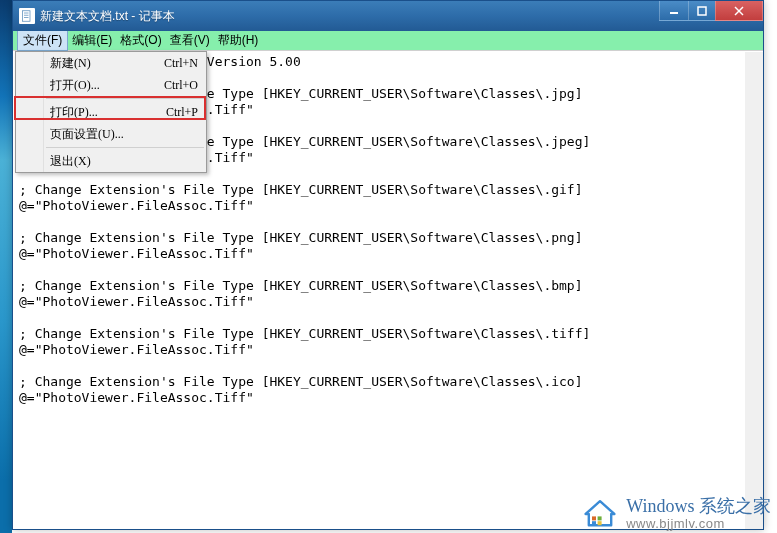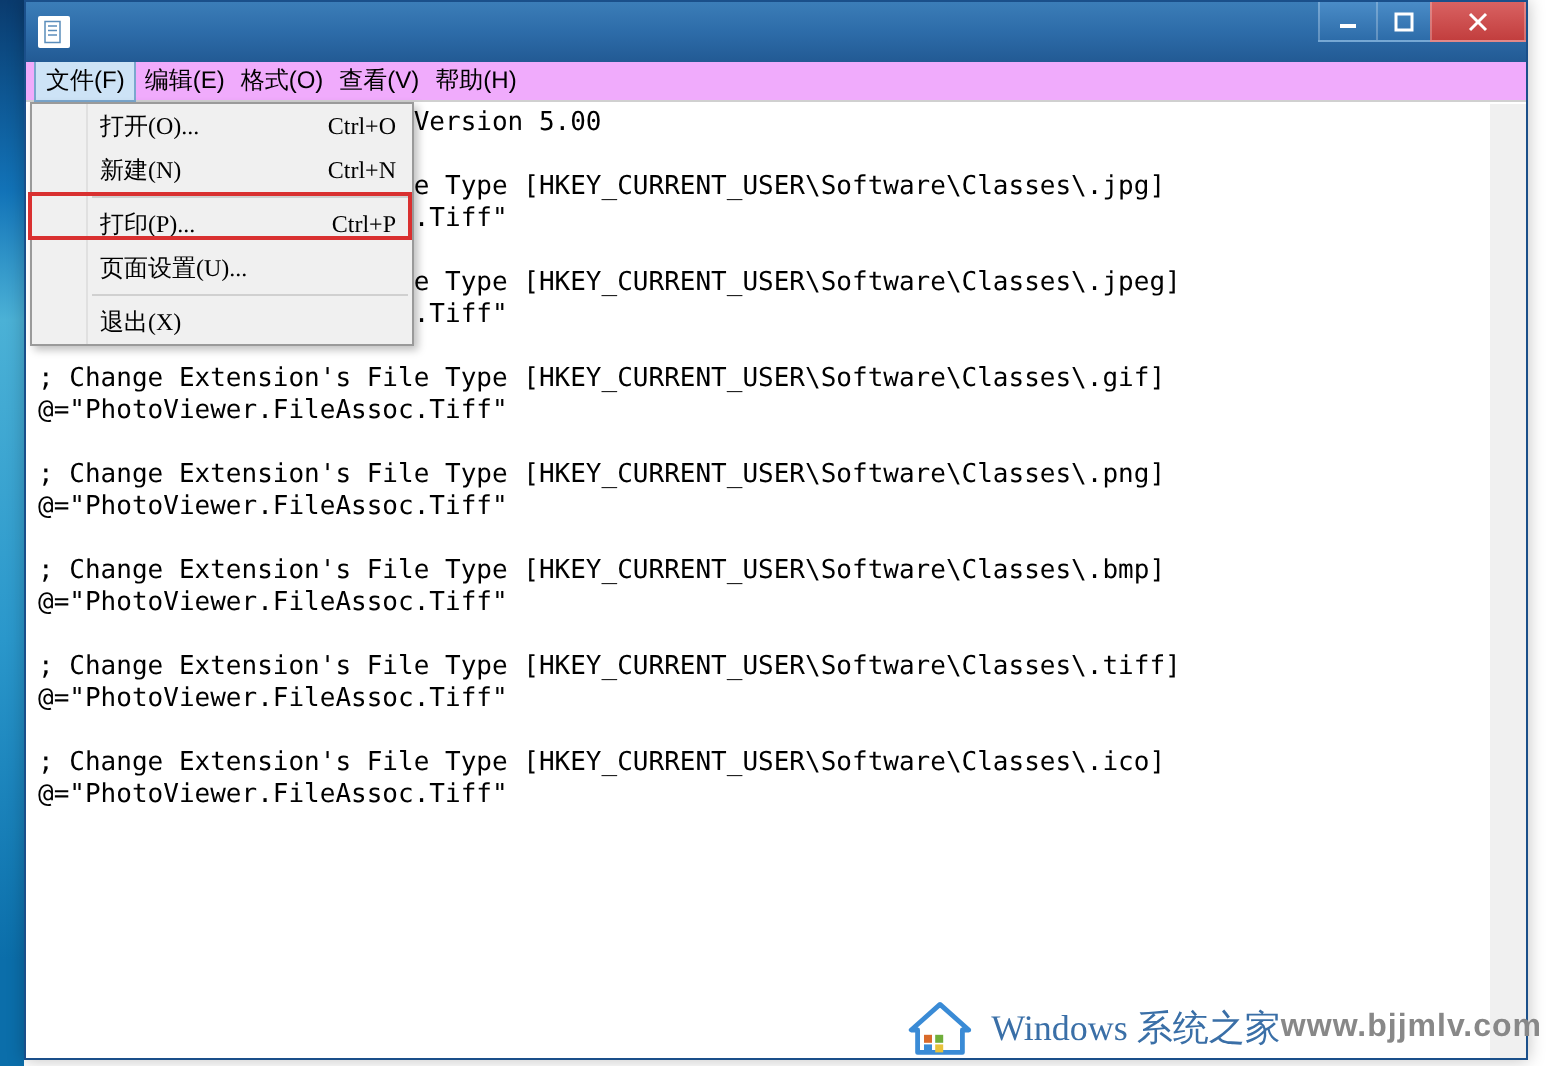--- a/index.html
+++ b/index.html
@@ -16,21 +16,21 @@
   .titlebar .icon { width: 16px; height: 16px; background: #fff; margin-right: 5px; display: inline-flex; align-items: center; justify-content: center; border-radius: 1px; }
   .titlebar .icon svg { width: 12px; height: 12px; }
   .titlebar .title { font-size: 12px; text-shadow: 0 1px 1px rgba(0,0,0,.3); }
   .win-btns { position: absolute; right: 0; top: 0; display: flex; height: 20px; }
   .win-btn { width: 30px; height: 20px; display: flex; align-items: center; justify-content: center; font-size: 11px; color: #fff; border: 1px solid rgba(255,255,255,.25); border-top: none; margin-left: -1px; }
   .win-btn.min { background: linear-gradient(180deg,#4a8cc7,#2d6ca9); }
   .win-btn.max { background: linear-gradient(180deg,#4a8cc7,#2d6ca9); width: 28px; }
   .win-btn.close { background: linear-gradient(180deg,#d96262,#c23e3e); width: 48px; border-top-right-radius: 0; }
 
   
-  .menubar { height: 20px; background: #f0abfc; border-bottom: 1px solid #d0d0d0; display: flex; align-items: center; padding-left: 4px; font-family: "SimSun", sans-serif; }
+  .menubar { height: 20px; background: #86efac; border-bottom: 1px solid #d0d0d0; display: flex; align-items: center; padding-left: 4px; font-family: "SimSun", sans-serif; }
   .menubar .item { padding: 2px 4px; cursor: default; }
   .menubar .item.active { border: 1px solid #7ba7ce; background: #cde3f6; padding: 1px 5px; }
 
   
   .dropdown { position: absolute; left: 2px; top: 50px; width: 192px; background: #f0f0f0; border: 1px solid #9a9a9a; box-shadow: 2px 2px 4px rgba(0,0,0,.25); z-index: 10; }
   .dropdown .gutter { position: absolute; left: 0; top: 0; width: 28px; height: 100%; background: #f0f0f0; border-right: 1px solid #e0e0e0; }
   .dropdown .menuitem { position: relative; display: flex; align-items: center; height: 22px; padding-left: 34px; padding-right: 8px; font-family: "SimSun"; }
   .dropdown .menuitem .shortcut { margin-left: auto; color: #000; }
   .dropdown .sep { height: 1px; background: #d0d0d0; margin: 2px 2px 2px 30px; }
   .dropdown .highlight-frame { position: absolute; border: 2px solid #d93030; pointer-events: none; }
@@ -38,41 +38,42 @@
   
   .editor { position: absolute; left: 2px; top: 51px; right: 0; bottom: 0; padding: 2px 4px; font-family: "SimSun", monospace; font-size: 13px; white-space: pre; color: #000; line-height: 16px; overflow: hidden; }
 
   
   .vscroll { position: absolute; right: 0; top: 51px; width: 18px; bottom: 0; background: #f0f0f0; }
 
   
   .watermark { position: absolute; right: 6px; bottom: 2px; display: flex; align-items: center; gap: 6px; }
   .watermark .wlogo { width: 40px; height: 32px; position: relative; }
   .watermark .wlogo svg { width: 40px; height: 32px; }
-  .watermark .wtxt { display: flex; flex-direction: row; line-height: 1.1; }
+  .watermark .wtxt { display: flex; flex-direction: column; line-height: 1.1; }
   .watermark .wtxt .line1 { font-size: 18px; color: #3a6fa7; font-family: "Microsoft YaHei"; }
   .watermark .wtxt .line1 span.cn { color: #3a6fa7; }
-  .watermark .wtxt .line2 { font-size: 16px; color: #888; letter-spacing: .5px; font-weight: bold; }
+  .watermark .wtxt .line2 { font-size: 13px; color: #888; letter-spacing: .5px; }
 </style>
 </head>
 <body>
 
 <div class="desktop-left"></div>
 
 <div class="window">
 
   <div class="titlebar">
     <span class="icon">
       <svg viewBox="0 0 16 16">
           <rect x="2" y="1" width="10" height="14" fill="#fff" stroke="#5a8dbb"></rect>
           <line x1="4" y1="4" x2="10" y2="4" stroke="#5a8dbb"></line>
           <line x1="4" y1="7" x2="10" y2="7" stroke="#5a8dbb"></line>
           <line x1="4" y1="10" x2="10" y2="10" stroke="#5a8dbb"></line>
         </svg>
     </span>
+    <span class="title">新建文本文档.txt - 记事本</span>
     <div class="win-btns">
       <div class="win-btn min">
           <svg width="10" height="10">
             <line x1="1" y1="7" x2="9" y2="7" stroke="#fff" stroke-width="2"></line>
           </svg>
         </div>
       <div class="win-btn max">
           <svg width="10" height="10">
             <rect x="1" y="1" width="8" height="8" fill="none" stroke="#fff" stroke-width="1.5"></rect>
           </svg>
@@ -116,26 +117,26 @@
 
 ; Change Extension's File Type [HKEY_CURRENT_USER\Software\Classes\.ico]
 @="PhotoViewer.FileAssoc.Tiff"</div>
 
   <div class="vscroll"></div>
 
   <div class="dropdown">
     <div class="gutter"></div>
 
     <div class="menuitem">
+      <span>新建(N)</span>
+      <span class="shortcut">Ctrl+N</span>
+    </div>
+    <div class="menuitem">
       <span>打开(O)...</span>
       <span class="shortcut">Ctrl+O</span>
-    </div>
-    <div class="menuitem">
-      <span>新建(N)</span>
-      <span class="shortcut">Ctrl+N</span>
     </div>
     <div class="sep"></div>
     <div class="menuitem">
       <span>打印(P)...</span>
       <span class="shortcut">Ctrl+P</span>
     </div>
     <div class="menuitem">
       <span>页面设置(U)...</span>
       <span class="shortcut"></span>
     </div>

